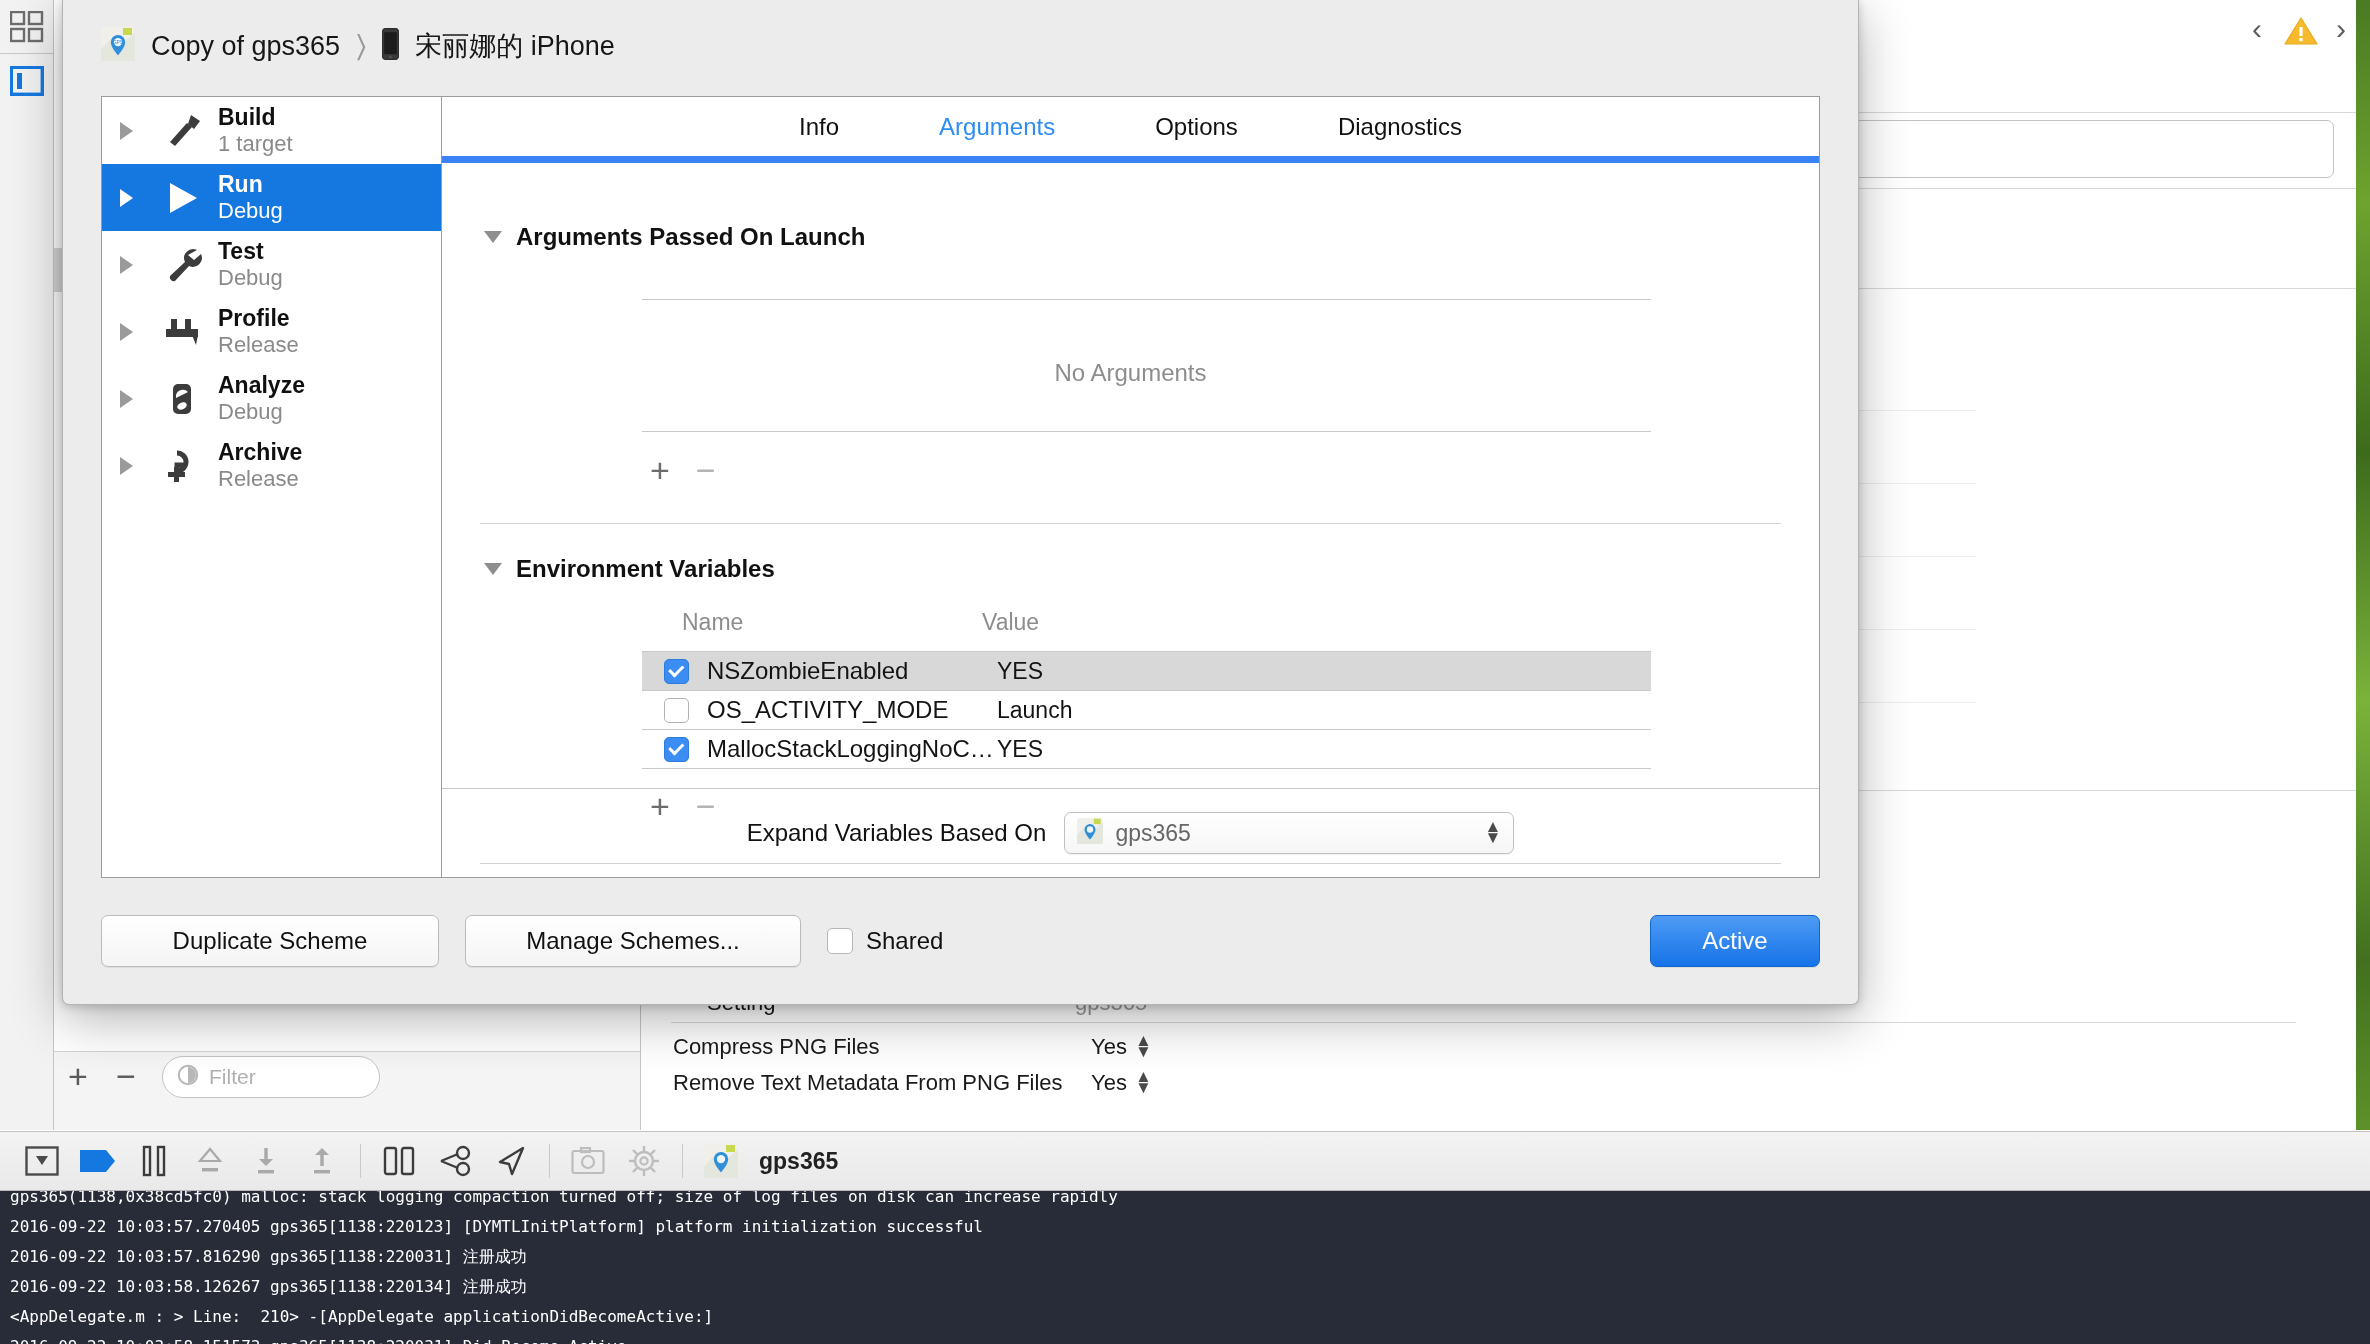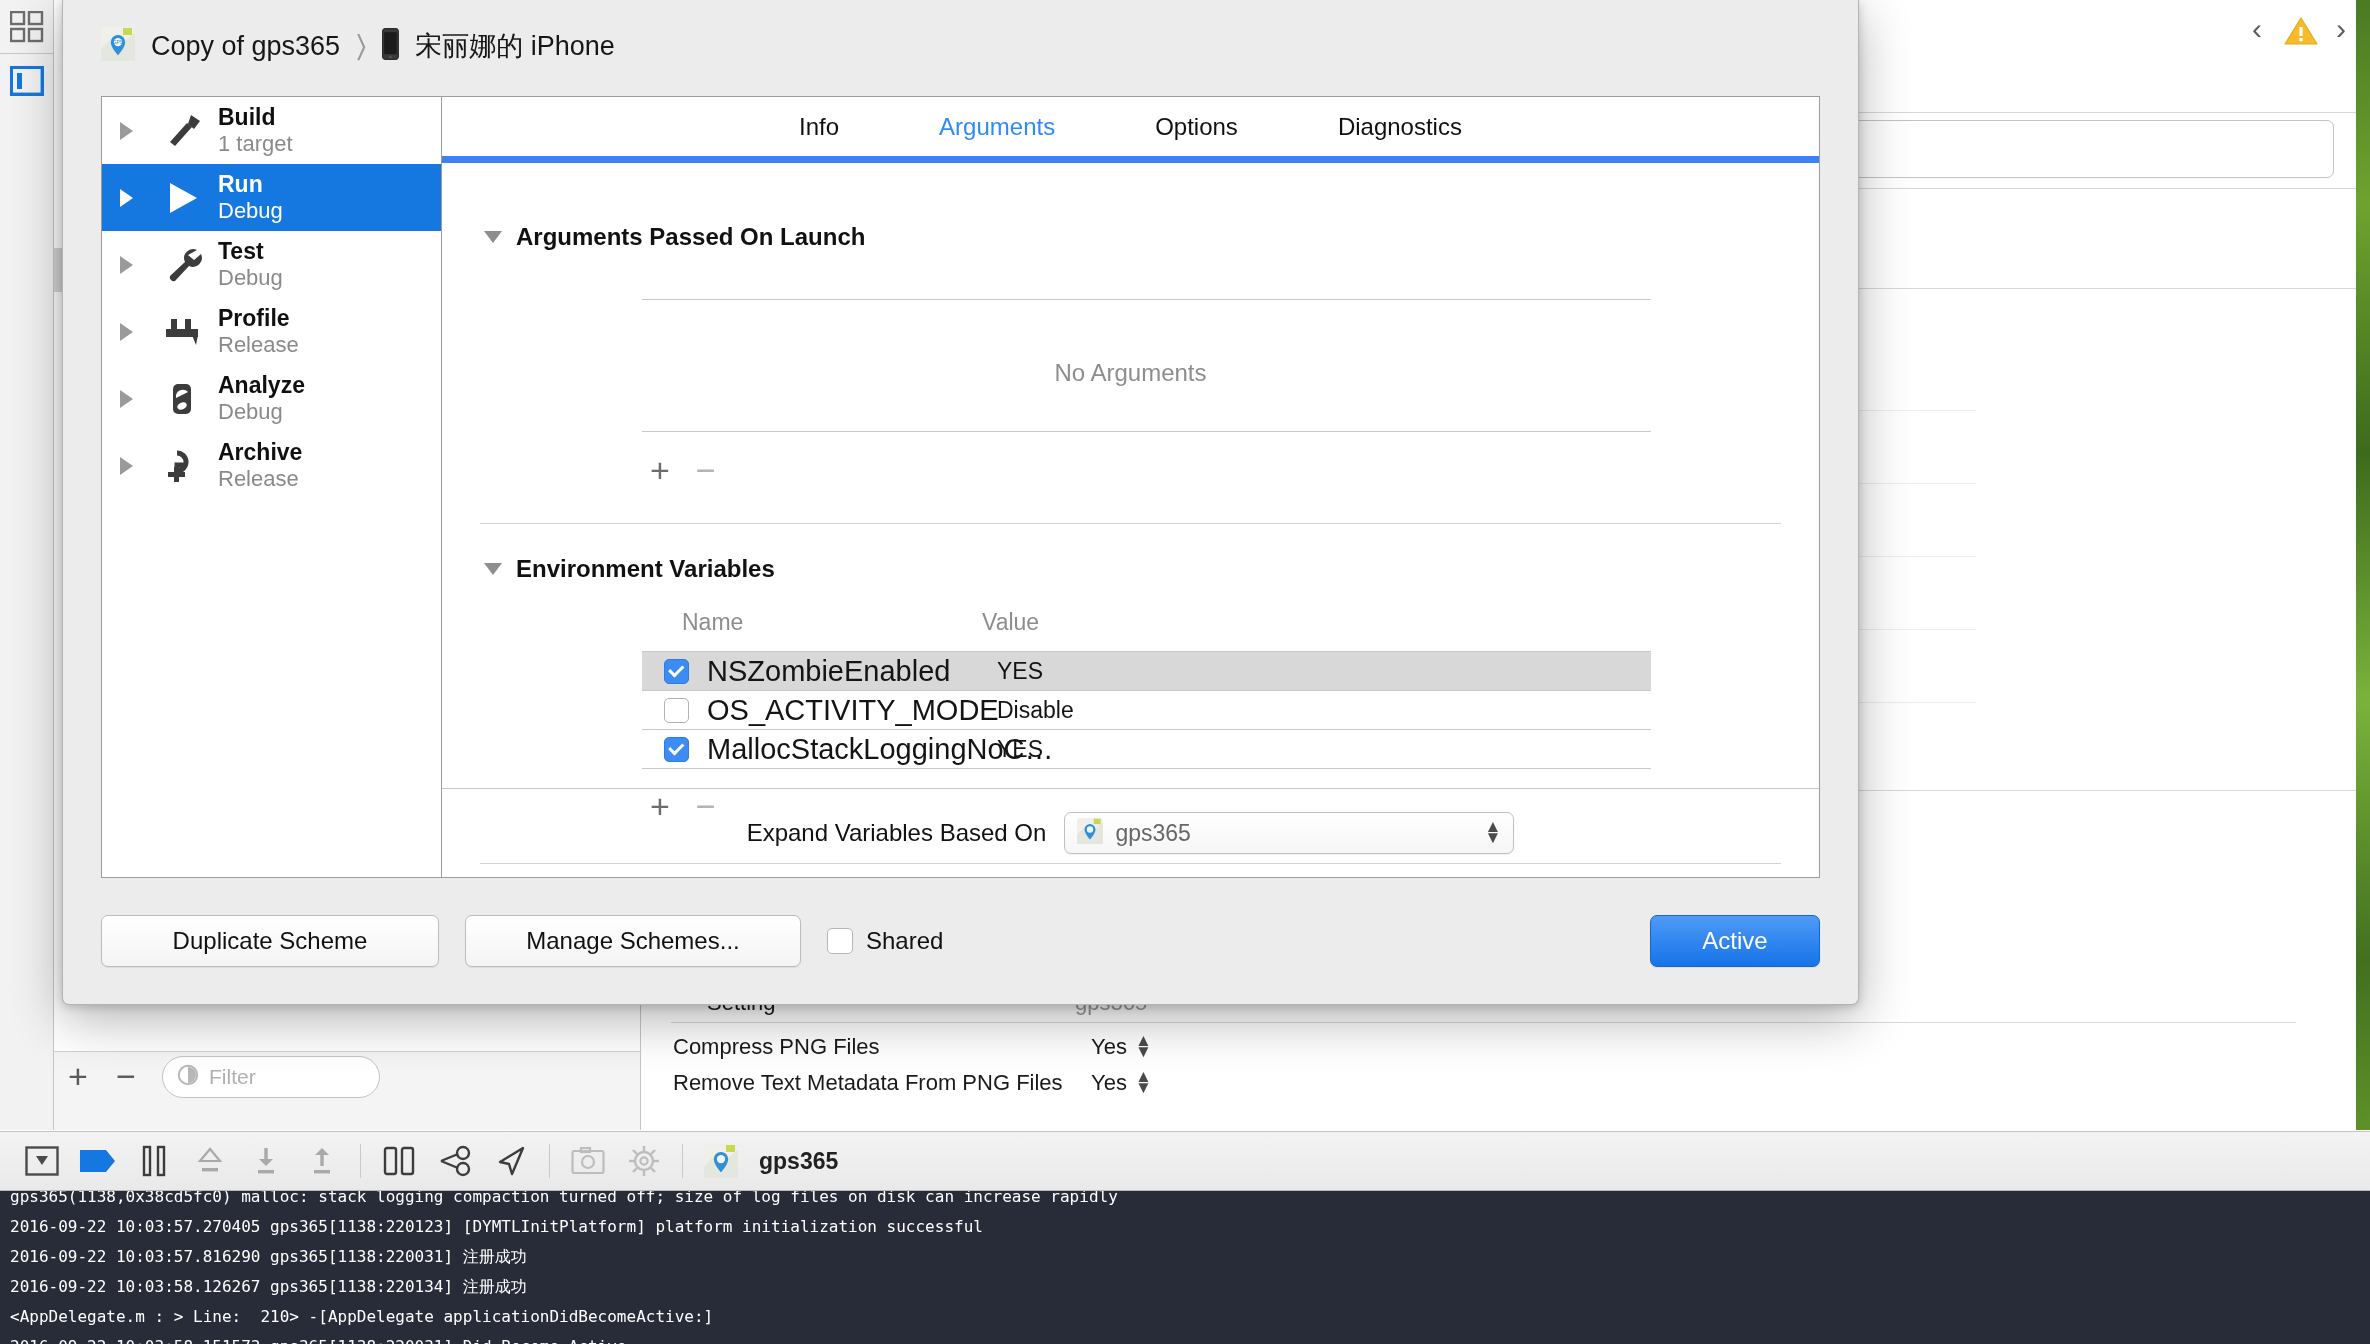--- a/index.html
+++ b/index.html
@@ -194,21 +194,21 @@
     width: 25px; height: 25px; border-radius: 5px; box-sizing: border-box;
     border: 1px solid #b2b2b2; background: #ffffff;
     display: flex; align-items: center; justify-content: center;
     flex: 0 0 25px;
   }
   .cbox.on { background: #3b8cf3; border-color: #2f7cdf; }
   .cbox.on:after {
     content: ""; width: 11px; height: 6px; border-left: 3px solid #fff;
     border-bottom: 3px solid #fff; transform: rotate(-45deg) translate(1px,-2px);
   }
-  .env-name { font-size: 29px; color: #141414; margin-left: 18px; width: 290px; }
+  .env-name { font-size: 24px; color: #141414; margin-left: 18px; width: 290px; }
   .env-value { font-size: 23px; color: #141414; }
 
   .expand-bar {
     position: absolute; left: 0; right: 0; bottom: 0; height: 88px;
     border-top: 1px solid #c8c8c8;
     display: flex; align-items: center; justify-content: center; gap: 18px;
   }
   .expand-label { font-size: 24px; color: #111; }
   .popup {
     width: 450px; height: 42px; border: 1px solid #c0c0c0; border-radius: 7px;
@@ -495,21 +495,21 @@
           <div class="env-row selected" style="left:200px; right:168px; top:489px;">
             <span class="cbox on" style="margin-left:22px;"></span>
             <span class="env-name">NSZombieEnabled</span>
             <span class="env-value">YES</span>
           </div>
           <div class="args-rule" style="left:200px; right:168px; top:527px;"></div>
 
           <div class="env-row" style="left:200px; right:168px; top:528px;">
             <span class="cbox" style="margin-left:22px;"></span>
             <span class="env-name">OS_ACTIVITY_MODE</span>
-            <span class="env-value">Disable</span>
+            <span class="env-value">Launch</span>
           </div>
           <div class="args-rule" style="left:200px; right:168px; top:566px;"></div>
 
           <div class="env-row" style="left:200px; right:168px; top:567px;">
             <span class="cbox on" style="margin-left:22px;"></span>
             <span class="env-name">MallocStackLoggingNoC…</span>
             <span class="env-value">YES</span>
           </div>
           <div class="args-rule" style="left:200px; right:168px; top:605px;"></div>
 

